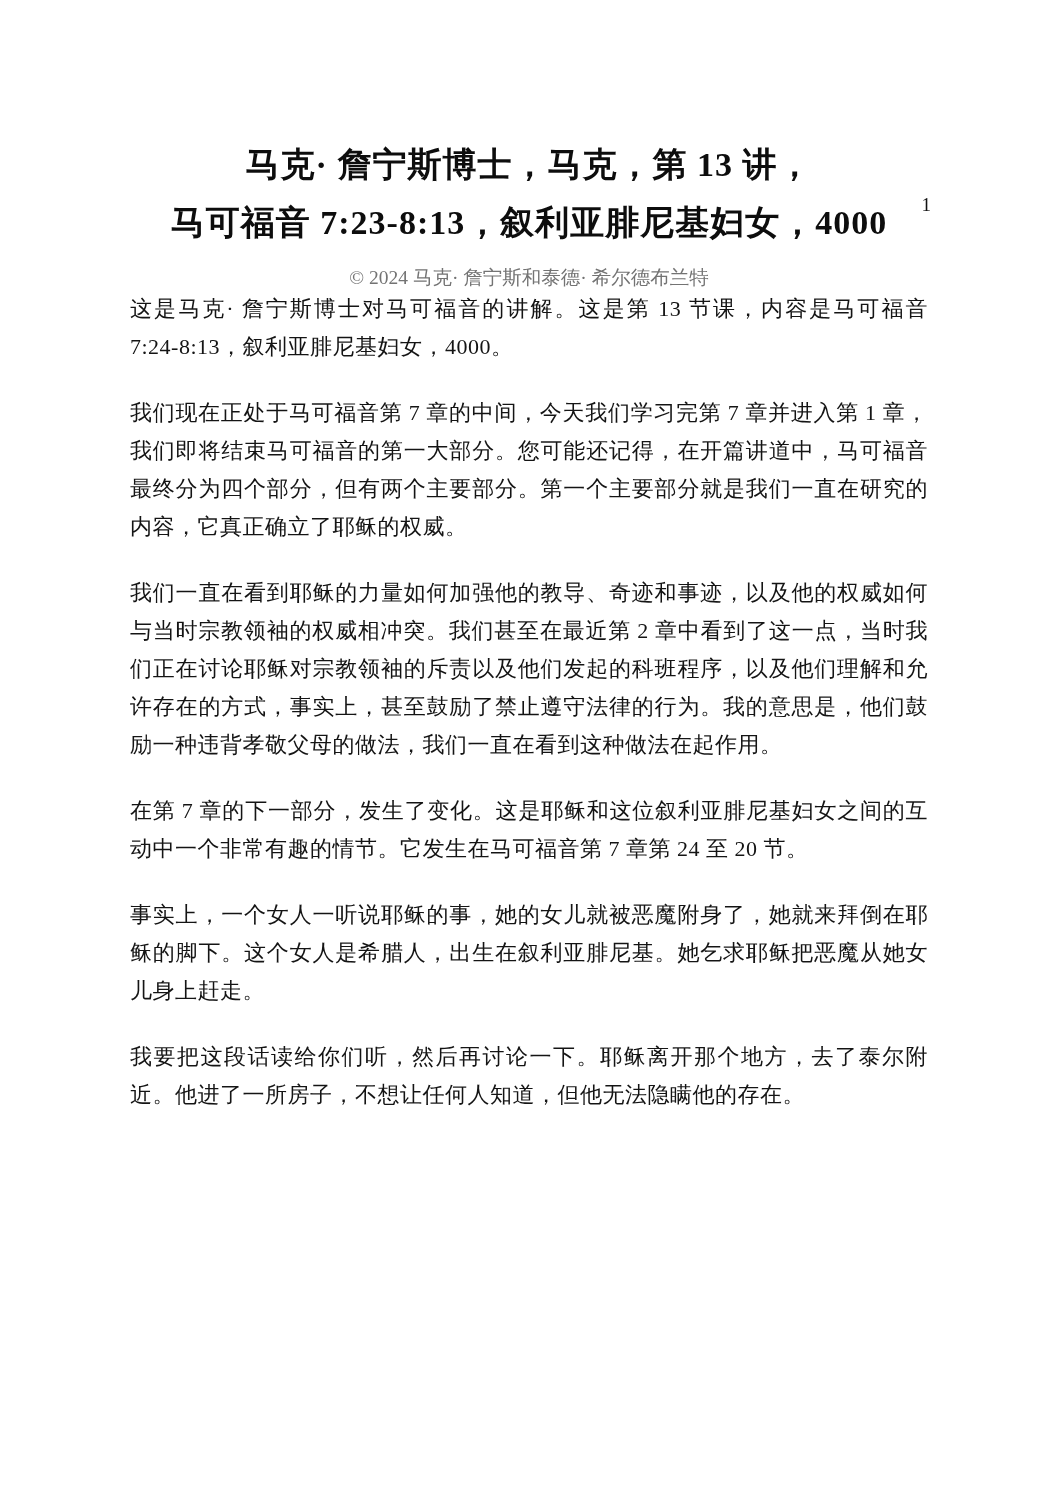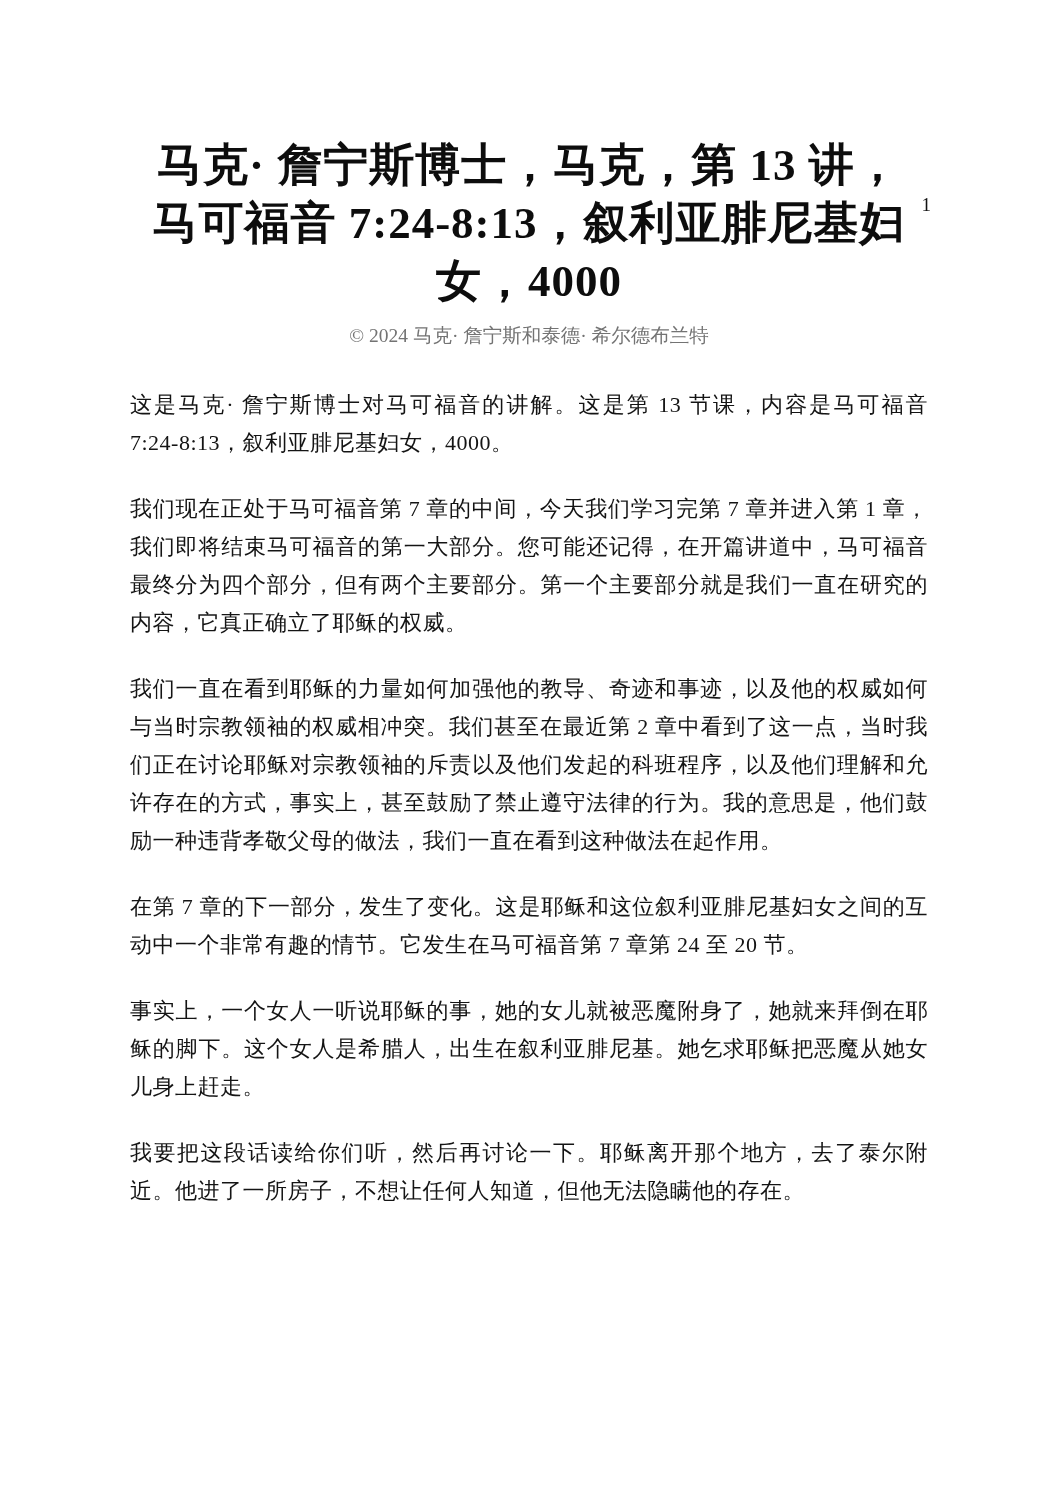--- a/index.html
+++ b/index.html
@@ -30,34 +30,33 @@
     color: #121212;
   }
   .content {
     padding: 0 130px;
     box-sizing: border-box;
   }
   .doc-title {
     margin: 136px 0 0 0;
     text-align: center;
     font-weight: 700;
-    font-size: 45px;
+    font-size: 34px;
     line-height: 58px;
     letter-spacing: 1px;
     color: #0d0d0d;
   }
   .copyright {
     margin-top: 14px;
     text-align: center;
     font-size: 19.5px;
     line-height: 24px;
     color: #737373;
   }
   .body-text {
-    margin-top: 38px;
   }
   .body-text p {
     margin: 0 0 28px 0;
     font-size: 22px;
     line-height: 38px;
     text-align: justify;
     text-justify: inter-character;
     letter-spacing: 0.5px;
     color: #141414;
   }
@@ -69,21 +68,21 @@
 <body>
 
 <div class="page">
 
   <div class="page-number">1</div>
 
   <div class="content">
 
     <h1 class="doc-title">
       <div>马克· 詹宁斯博士，马克，第 13 讲，</div>
-      <div>马可福音 7:24-8:13，叙利亚腓尼基妇女，4000</div>
+      <div>马可福音 7:23-8:13，叙利亚腓尼基妇女，4000</div>
     </h1>
 
     <div class="copyright">© 2024 马克· 詹宁斯和泰德· 希尔德布兰特</div>
 
     <div class="body-text">
       <p>这是马克· 詹宁斯博士对马可福音的讲解。这是第 13 节课，内容是马可福音 7:24-8:13，叙利亚腓尼基妇女，4000。</p>
       <p>我们现在正处于马可福音第 7 章的中间，今天我们学习完第 7 章并进入第 1 章，我们即将结束马可福音的第一大部分。您可能还记得，在开篇讲道中，马可福音最终分为四个部分，但有两个主要部分。第一个主要部分就是我们一直在研究的内容，它真正确立了耶稣的权威。</p>
       <p>我们一直在看到耶稣的力量如何加强他的教导、奇迹和事迹，以及他的权威如何与当时宗教领袖的权威相冲突。我们甚至在最近第 2 章中看到了这一点，当时我们正在讨论耶稣对宗教领袖的斥责以及他们发起的科班程序，以及他们理解和允许存在的方式，事实上，甚至鼓励了禁止遵守法律的行为。我的意思是，他们鼓励一种违背孝敬父母的做法，我们一直在看到这种做法在起作用。</p>
       <p>在第 7 章的下一部分，发生了变化。这是耶稣和这位叙利亚腓尼基妇女之间的互动中一个非常有趣的情节。它发生在马可福音第 7 章第 24 至 20 节。</p>
       <p>事实上，一个女人一听说耶稣的事，她的女儿就被恶魔附身了，她就来拜倒在耶稣的脚下。这个女人是希腊人，出生在叙利亚腓尼基。她乞求耶稣把恶魔从她女儿身上赶走。</p>

